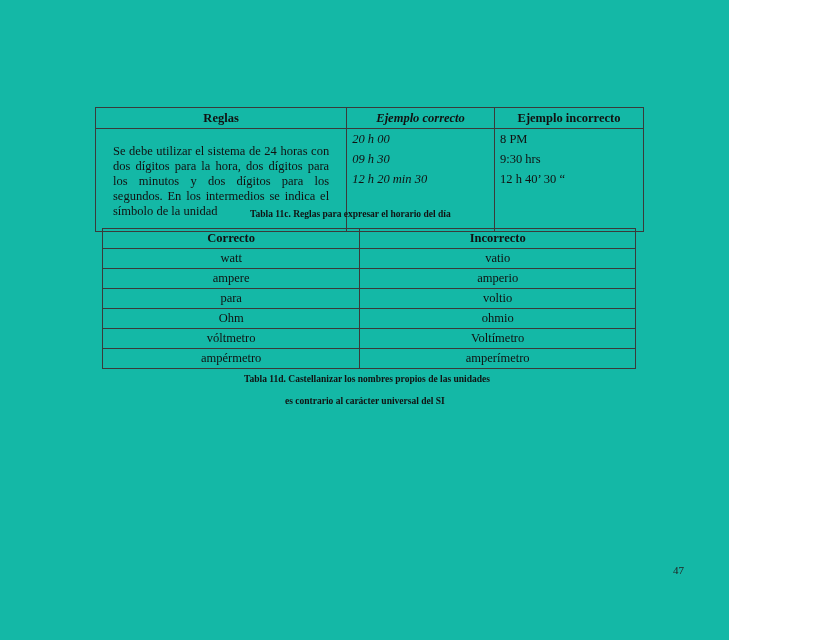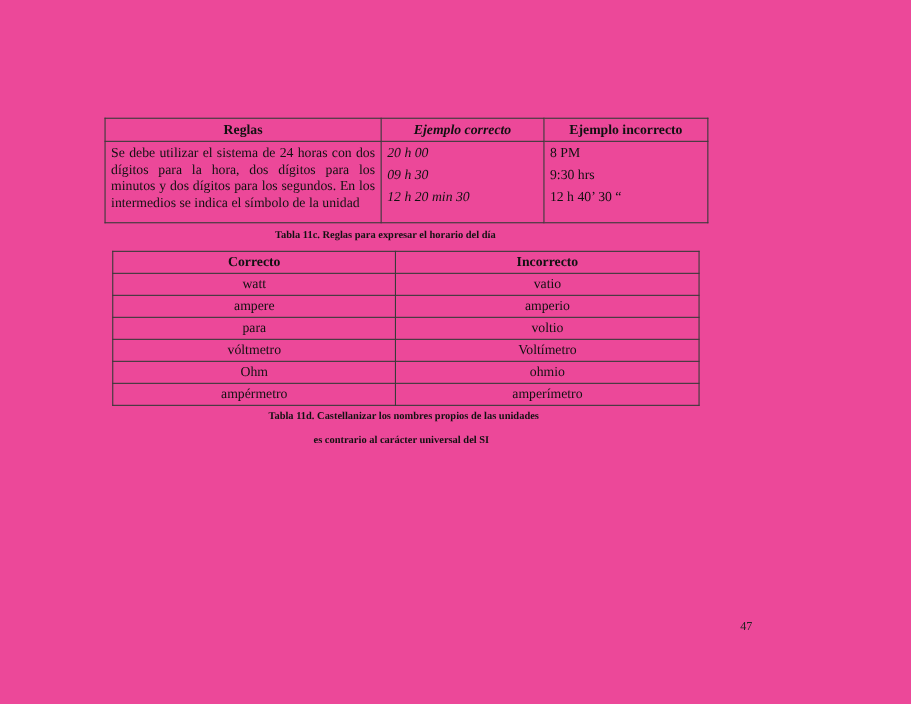--- a/index.html
+++ b/index.html
@@ -11,22 +11,22 @@
       width: 828px;
       height: 640px;
       position: relative;
       overflow: hidden;
       font-family: "Liberation Serif", "DejaVu Serif", serif;
       color: #111111;
     }
     .page {
       position: absolute;
       left: 0; top: 0;
-      width: 828px; height: 640px;
-      background: #ec4899;
+      width: 729px; height: 640px;
+      background: #14b8a6;
     }
     table {
       border-collapse: collapse;
       position: absolute;
     }
     
     #t11c {
       left: 95px;
       top: 107px;
       width: 549px;
@@ -46,21 +46,21 @@
     }
     #t11c td {
       padding: 3px 5px 0 5px;
       height: 70px;
     }
     #t11c .col-rule { width: 242px; }
     #t11c .col-ok { width: 138px; font-style: italic; }
     #t11c .col-bad { width: 139px; }
     .rule-text {
       text-align: justify;
-      margin: 0;
+      margin: 12px;
       line-height: 15px;
     }
     .example-line {
       display: block;
       line-height: 15px;
       margin-bottom: 5px;
     }
     .example-line:first-child { margin-bottom: 5px; }
 
     
@@ -148,26 +148,26 @@
       </tr>
       <tr>
         <td>ampere</td>
         <td>amperio</td>
       </tr>
       <tr>
         <td>para</td>
         <td>voltio</td>
       </tr>
       <tr>
+        <td>Ohm</td>
+        <td>ohmio</td>
+      </tr>
+      <tr>
         <td>vóltmetro</td>
         <td>Voltímetro</td>
-      </tr>
-      <tr>
-        <td>Ohm</td>
-        <td>ohmio</td>
       </tr>
       <tr>
         <td>ampérmetro</td>
         <td>amperímetro</td>
       </tr>
     </tbody>
   </table>
 
   <div id="cap-11d-1" class="caption">Tabla 11d. Castellanizar los nombres propios de las unidades</div>
   <div id="cap-11d-2" class="caption">es contrario al carácter universal del SI</div>

